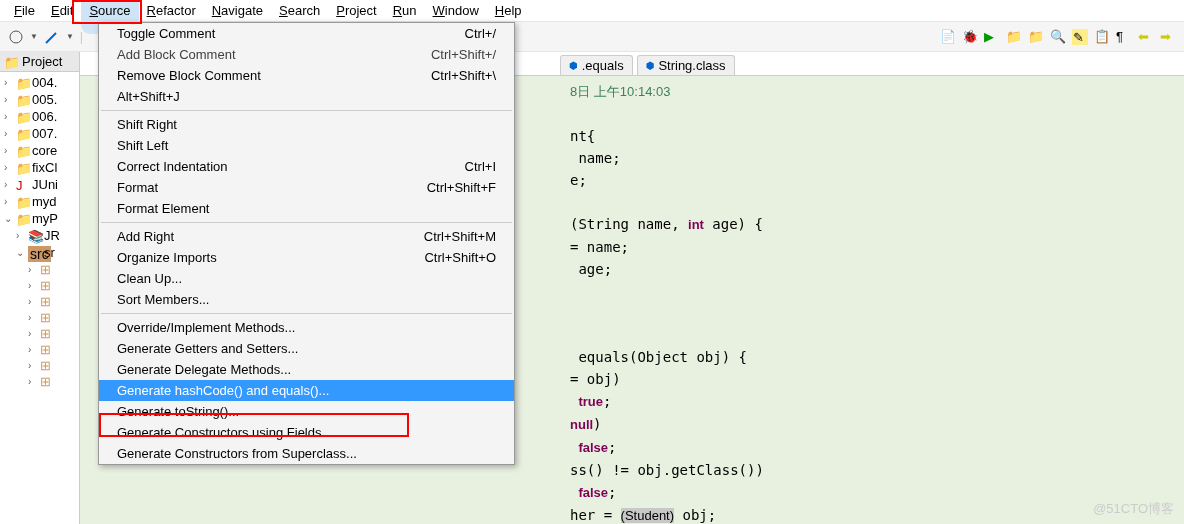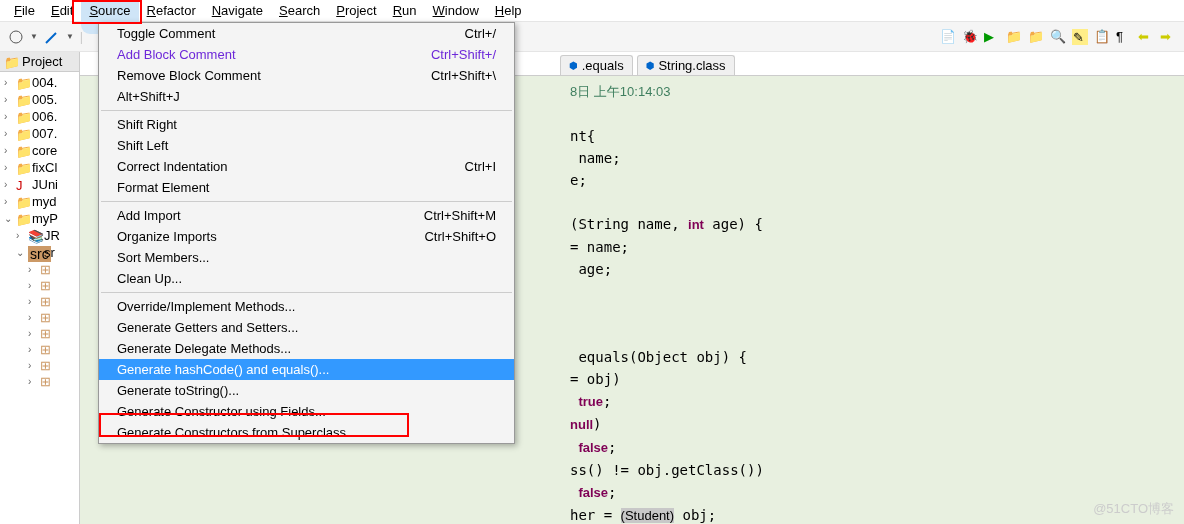--- a/index.html
+++ b/index.html
@@ -20,21 +20,21 @@
 .tree-row .fold-icon{width:14px;height:14px;display:inline-block;}
 .editor{flex:1;position:relative;background:#fff;}
 .tabs{height:24px;display:flex;align-items:end;padding-left:480px;gap:4px;border-bottom:1px solid #ccc;}
 .tab{display:flex;align-items:center;gap:4px;padding:2px 8px;border:1px solid #ccc;border-bottom:none;background:#f0f0f0;border-radius:3px 3px 0 0;font-size:12px;}
 .code-area{background:#e8f0e0;padding:4px 8px 4px 490px;font-family:Consolas,monospace;font-size:14px;line-height:22px;height:calc(100% - 24px);white-space:pre;color:#000;}
 .code-area .kw{color:#7f0055;font-weight:bold;}
 .code-area .cm{color:#3f7f5f;}
 .code-area .hl{background:#c8c8c8;}
 .dropdown{position:absolute;top:22px;left:98px;width:417px;background:#f4f4f4;border:1px solid #999;box-shadow:2px 2px 6px rgba(0,0,0,0.3);z-index:20;}
 .dropdown .dd-item{display:flex;justify-content:space-between;padding:3px 18px;cursor:default;}
-.dropdown .dd-item.disabled{color:#6d28d9;text-align:center;}
+.dropdown .dd-item.disabled{color:#404040;text-align:center;}
 .dropdown .dd-item.highlighted{background:#3399ff;color:#fff;}
 .dropdown .sep{height:1px;background:#ccc;margin:3px 2px;}
 .red-box-generate{position:absolute;top:413px;left:99px;width:310px;height:24px;border:2px solid red;pointer-events:none;z-index:50;}
 .watermark{position:absolute;bottom:6px;right:10px;color:#ccc;font-size:13px;}
 .ic{width:14px;height:14px;display:inline-block;}
 </style>
 </head>
 <body>
 
 <div class="menubar">
@@ -229,38 +229,42 @@
     </div>
     <div class="dd-item">
       <span>Shift Left</span>
       <span></span>
     </div>
     <div class="dd-item">
       <span>Correct Indentation</span>
       <span>Ctrl+I</span>
     </div>
     <div class="dd-item">
+      <span>Format</span>
+      <span>Ctrl+Shift+F</span>
+    </div>
+    <div class="dd-item">
       <span>Format Element</span>
       <span></span>
     </div>
     <div class="sep"></div>
     <div class="dd-item">
-      <span>Add Import</span>
+      <span>Add Right</span>
       <span>Ctrl+Shift+M</span>
     </div>
     <div class="dd-item">
       <span>Organize Imports</span>
       <span>Ctrl+Shift+O</span>
     </div>
     <div class="dd-item">
+      <span>Clean Up...</span>
+      <span></span>
+    </div>
+    <div class="dd-item">
       <span>Sort Members...</span>
-      <span></span>
-    </div>
-    <div class="dd-item">
-      <span>Clean Up...</span>
       <span></span>
     </div>
     <div class="sep"></div>
     <div class="dd-item">
       <span>Override/Implement Methods...</span>
       <span></span>
     </div>
     <div class="dd-item">
       <span>Generate Getters and Setters...</span>
       <span></span>
@@ -271,21 +275,21 @@
     </div>
     <div class="dd-item highlighted">
       <span>Generate hashCode() and equals()...</span>
       <span></span>
     </div>
     <div class="dd-item">
       <span>Generate toString()...</span>
       <span></span>
     </div>
     <div class="dd-item">
-      <span>Generate Constructor using Fields...</span>
+      <span>Generate Constructors using Fields...</span>
       <span></span>
     </div>
     <div class="dd-item">
       <span>Generate Constructors from Superclass...</span>
       <span></span>
     </div>
   </div>
 <div class="red-box-generate"></div>
 <div class="watermark">@51CTO博客</div>
 

